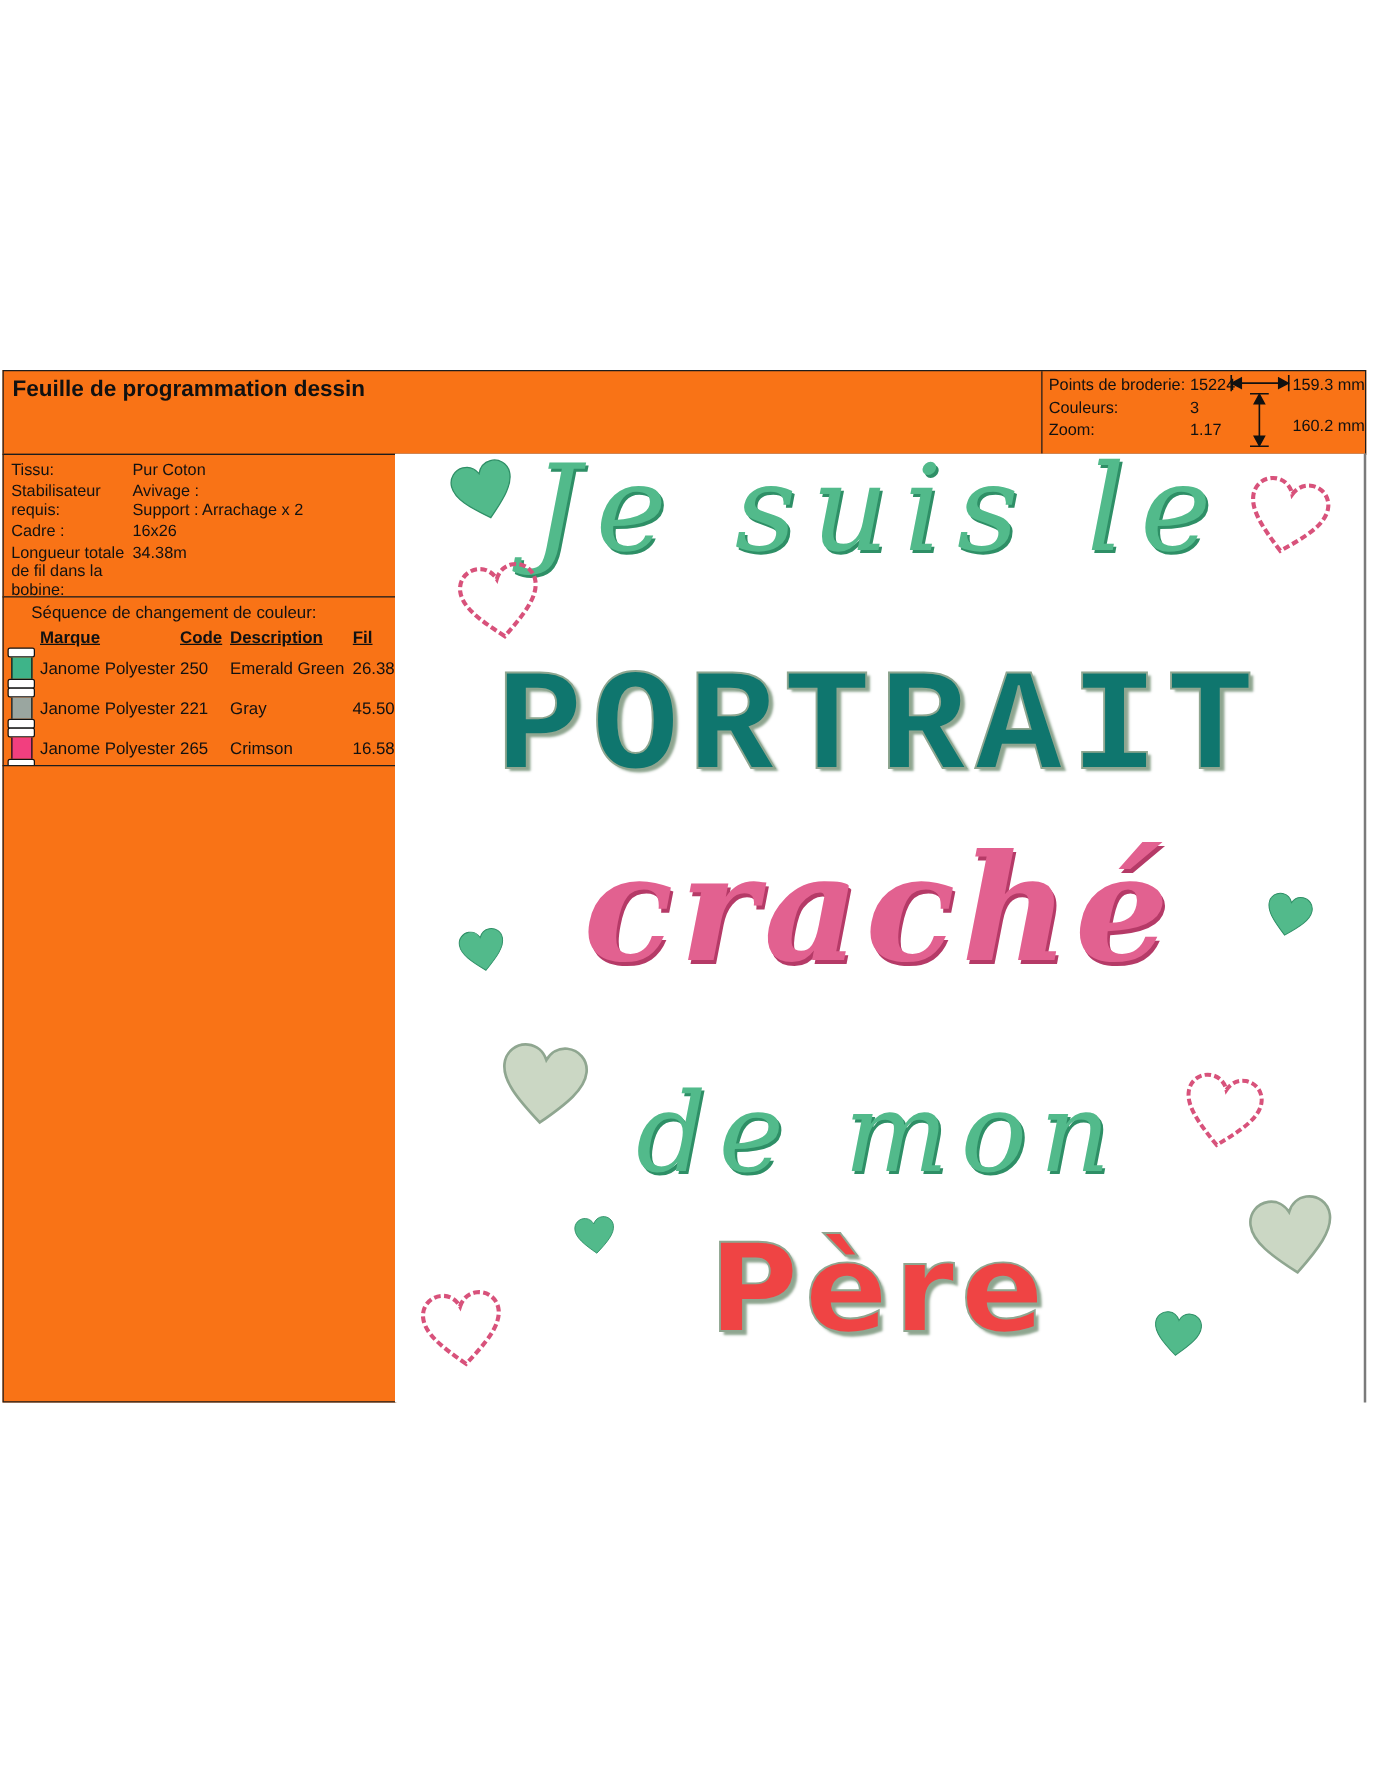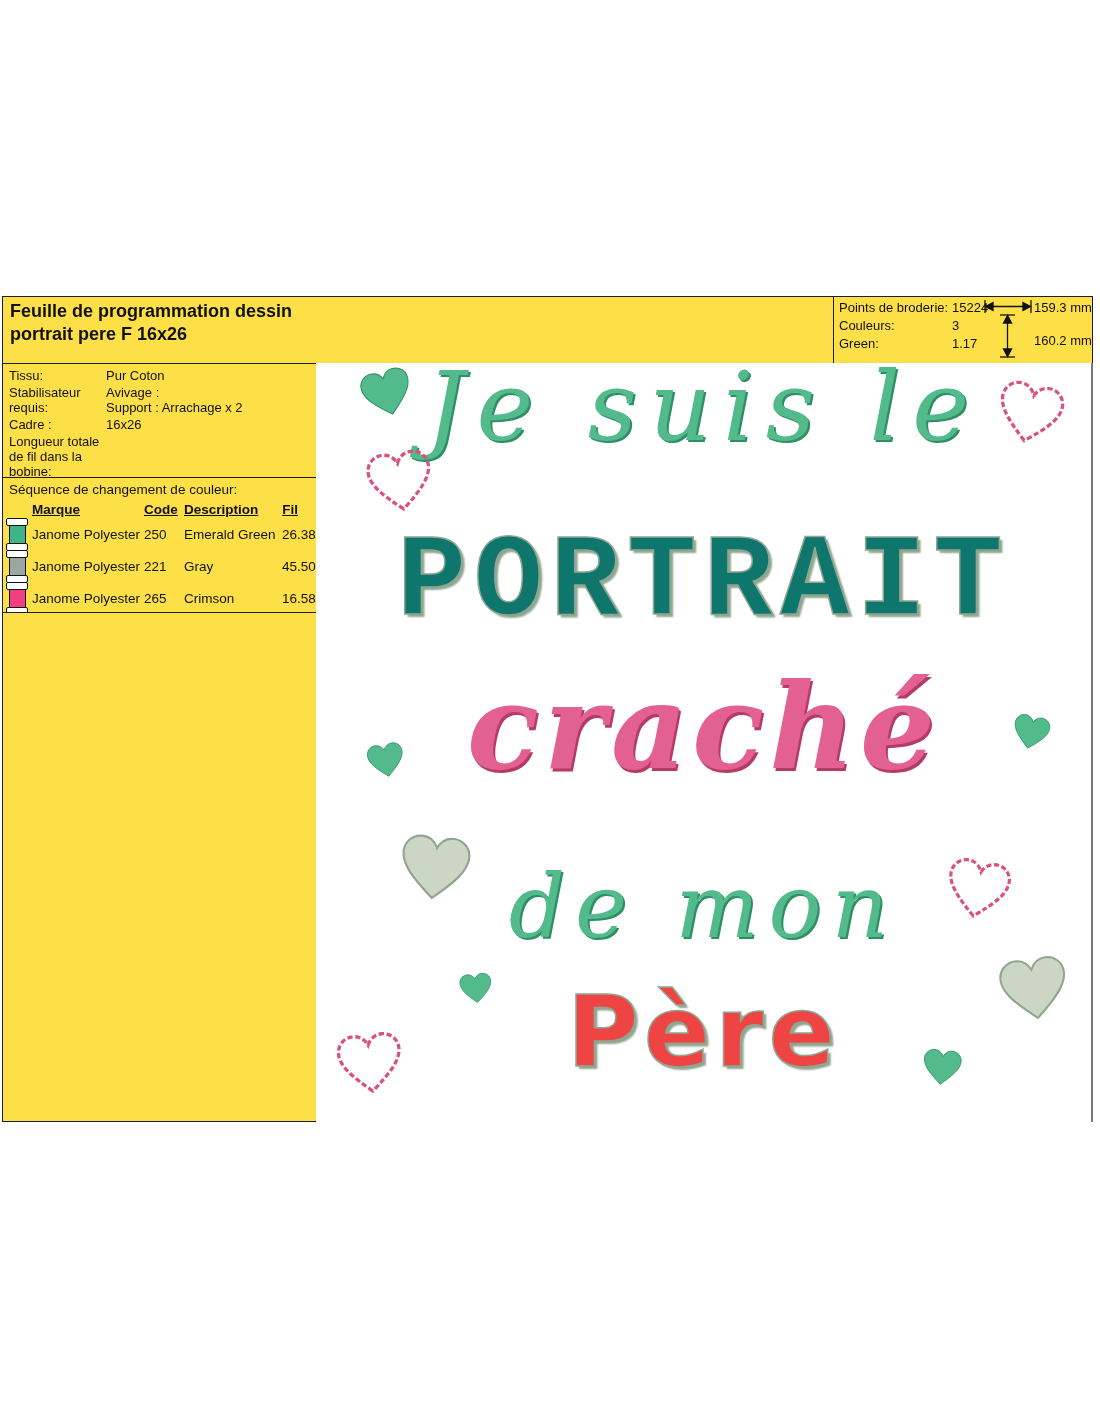--- a/index.html
+++ b/index.html
@@ -1,17 +1,17 @@
 <!DOCTYPE html>
 <html><head>
 <meta charset="utf-8">
 <style>
   html,body{margin:0;padding:0;background:#ffffff;}
   body{width:1100px;height:1422px;position:relative;font-family:"Liberation Sans",sans-serif;color:#111;}
-  .box{position:absolute;border:1px solid #1d1d1d;background:#fde047;box-sizing:border-box;}
+  .box{position:absolute;border:1px solid #1d1d1d;background:#f97316;box-sizing:border-box;}
 
   
   .header-box{left:2px;top:296px;width:1091px;height:68px;}
   .hleft{position:absolute;left:0;top:0;right:258px;bottom:0;padding:3px 0 0 7px;}
   .title1,.title2{font-size:18px;font-weight:bold;line-height:23px;}
   .subtitle{font-size:13px;line-height:16px;color:#222;}
   .stats{position:absolute;right:0;top:0;width:258px;height:100%;border-left:1px solid #1d1d1d;font-size:13px;}
   .stats .lab{position:absolute;left:5px;white-space:nowrap;}
   .stats .val{position:absolute;left:118px;white-space:nowrap;}
   .stats .r1{top:3px;} .stats .r2{top:21px;} .stats .r3{top:39px;}
@@ -19,21 +19,21 @@
   .dimw{position:absolute;left:200px;top:3px;white-space:nowrap;}
   .varrow{position:absolute;left:165px;top:17px;}
   .dimh{position:absolute;left:200px;top:36px;white-space:nowrap;}
 
   
   .info-box{left:2px;top:363px;width:315px;height:115px;padding:4px 4px 0 6px;font-size:13px;}
   .inforow{display:flex;margin-bottom:2px;line-height:15px;}
   .inforow .ilab{width:97px;flex:none;}
   .inforow .ival{flex:1;white-space:pre-line;}
   .color-box{left:2px;top:477px;width:315px;height:136px;font-size:13.5px;}
-  .seq-title{padding:4px 0 2px 6px;}
+  .seq-title{padding:4px 0 2px 6px;margin-left:16px;}
   .ctable{position:absolute;left:0;top:22px;right:0;}
   .crow{display:grid;grid-template-columns:26px 112px 36px 102px 1fr;align-items:center;height:32px;padding-left:3px;padding-right:6px;}
   .chead{height:18px;font-weight:bold;}
   .chead span{text-decoration:underline;}
   .c-code{text-align:left;padding-right:4px;}
   .c-desc{padding-left:4px;}
   .c-fil{text-align:right;}
   .chead .c-fil{text-align:right;padding-right:12px;}
   .spool{width:22px;}
   .spool .flange{height:6px;background:#fff;border:1px solid #111;border-radius:2px;}
@@ -47,28 +47,27 @@
   .f-caps{font-family:"DejaVu Sans",sans-serif;font-weight:bold;}
   .heart{position:absolute;}
   svg{display:block;}
 </style>
 </head>
 <body>
 
 <div class="box header-box">
   <div class="hleft">
     <div class="title1">Feuille de programmation dessin</div>
-    <div class="title2">portrait pere F 16x26</div>
   </div>
   <div class="stats">
     <span class="lab r1">Points de broderie:</span>
     <span class="val r1">15224</span>
     <span class="lab r2">Couleurs:</span>
     <span class="val r2">3</span>
-    <span class="lab r3">Green:</span>
+    <span class="lab r3">Zoom:</span>
     <span class="val r3">1.17</span>
     <span class="harrow">
       <svg width="48" height="15" viewBox="0 0 48 15">
         <g stroke="#111" stroke-width="1.3" fill="#111">
           <line x1="1" y1="1" x2="1" y2="14"></line>
             <line x1="47" y1="1" x2="47" y2="14"></line>
           <line x1="7" y1="7.5" x2="41" y2="7.5"></line>
           <polygon points="1.5,7.5 9,3.5 9,11.5"></polygon>
             <polygon points="46.5,7.5 39,3.5 39,11.5"></polygon>
         </g>
@@ -100,20 +99,21 @@
         <span class="ilab">Stabilisateur requis:</span>
         <span class="ival">Avivage :
 Support : Arrachage x 2</span>
       </div>
       <div class="inforow">
         <span class="ilab">Cadre :</span>
         <span class="ival">16x26</span>
       </div>
       <div class="inforow">
         <span class="ilab">Longueur totale de fil dans la bobine:</span>
+        <span class="ival">34.38m</span>
       </div>
     </div>
 </div>
 
 <div class="box color-box">
   <div class="seq-title">Séquence de changement de couleur:</div>
   <div class="ctable">
     <div class="crow chead">
       <span></span>
       <span>Marque</span>

